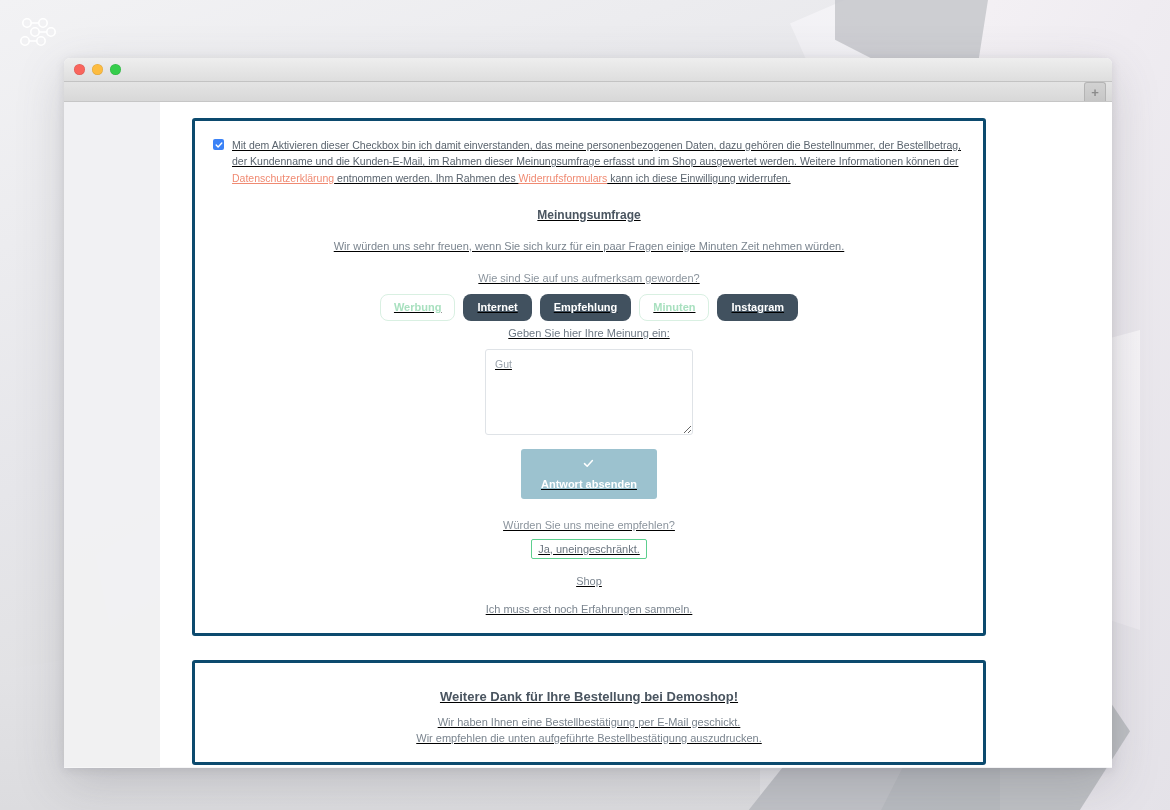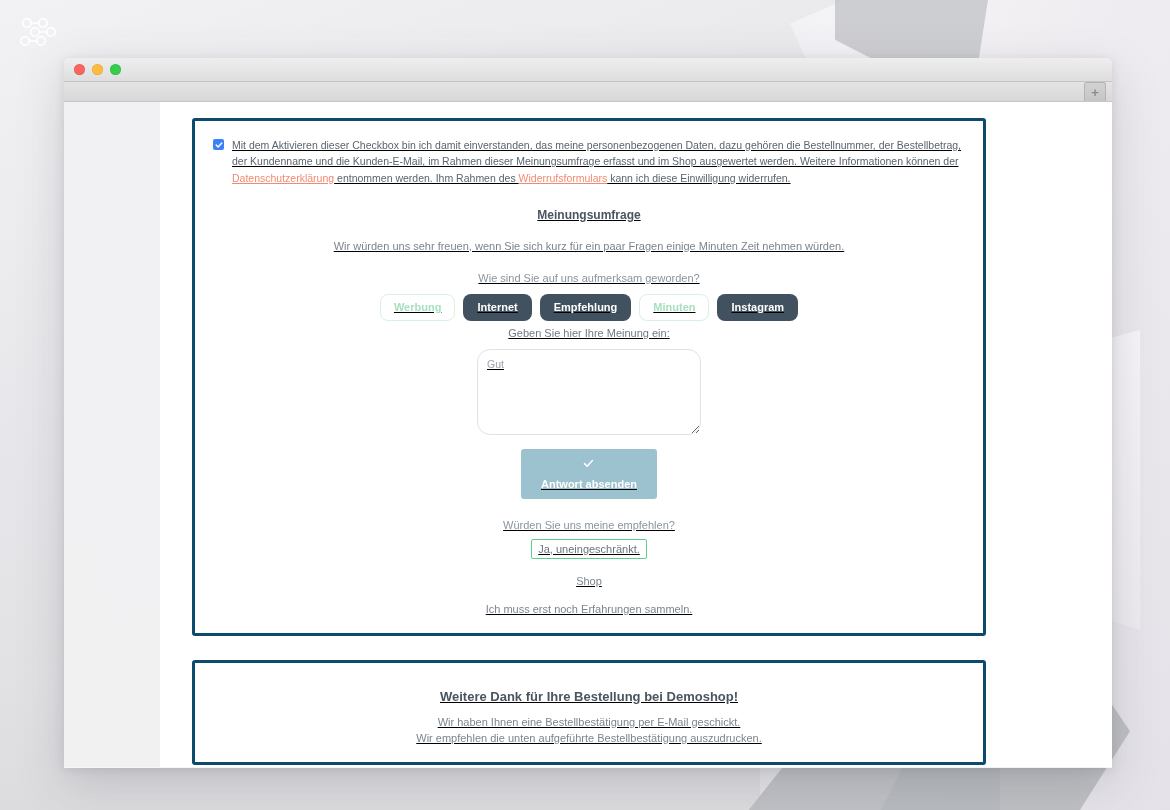--- a/index.html
+++ b/index.html
@@ -167,22 +167,22 @@
   .chip {
     font-size: 11px; font-weight: 700; padding: 7px 13px;
     border-radius: 8px; line-height: 1; cursor: pointer;
     border: 1px solid transparent;
   }
   .chip-dark   { background:#41515f; color:#ffffff; }
   .chip-ghost  { background:#ffffff; color:#a8e0bf; border:1px solid #d9f0e2; }
 
   .ta-wrap { display: flex; justify-content: center; margin-top: 10px; }
   textarea.meinung {
-    width: 224px; height: 86px;
-    border: 1px solid #dfe3e7; border-radius: 13px;
+    width: 208px; height: 86px;
+    border: 1px solid #dfe3e7; border-radius: 3px;
     padding: 8px 9px; font-size: 10.5px; color: #9aa3ac;
     font-family: "Liberation Sans", sans-serif;
     background: #fff; resize: vertical; outline: none;
   }
   .submit-wrap { display: flex; justify-content: center; margin-top: 14px; }
   .btn-submit {
     background: #9cc2cf; color: #ffffff; border: none; border-radius: 3px;
     font-size: 11px; font-weight: 700; padding: 9px 20px;
     display: inline-flex; align-items: center; gap: 9px; cursor: pointer;
     font-family: "Liberation Sans", sans-serif;

